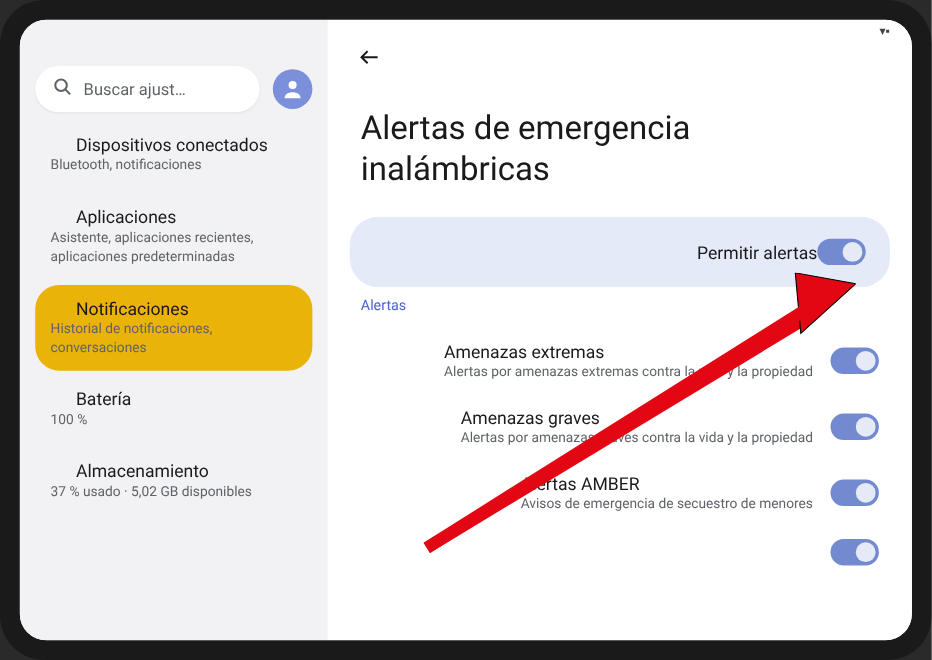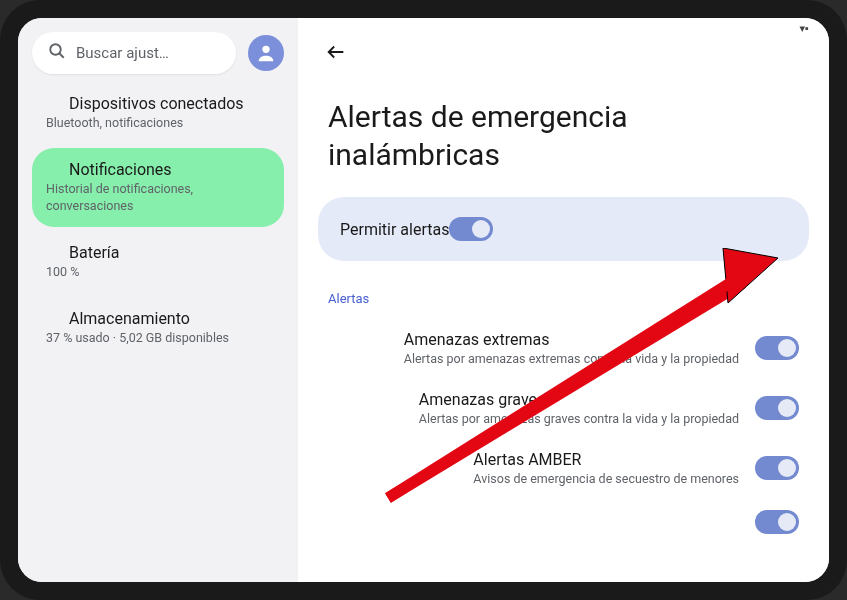--- a/index.html
+++ b/index.html
@@ -38,20 +38,21 @@
       display: flex;
       flex-direction: column;
       overflow: hidden;
     }
     
     .search-row {
       display: flex;
       align-items: center;
       padding: 14px 14px 8px 14px;
       gap: 12px;
+      margin-top: 28px;
     }
     
     .search-box {
       flex: 1;
       background: #fff;
       border-radius: 22px;
       padding: 10px 16px;
       display: flex;
       align-items: center;
       gap: 10px;
@@ -81,21 +82,21 @@
     }
     
     .sidebar-item {
       padding: 12px 14px;
       border-radius: 22px;
       margin-bottom: 4px;
       cursor: pointer;
     }
     
     .sidebar-item.active {
-      background: #86efac;
+      background: #eab308;
     }
     
     .sidebar-item .title {
       font-size: 16px;
       color: #1a1a1a;
       margin-bottom: 2px;
       margin-left: 23px;
     }
     
     .sidebar-item .subtitle {
@@ -149,22 +150,21 @@
       overflow-y: auto;
       padding: 0 20px 20px 20px;
     }
     
     .card-row {
       background: #e5eaf8;
       border-radius: 26px;
       padding: 20px 22px;
       display: flex;
       align-items: center;
-      justify-content: flex-start;
-      margin-bottom: 20px;
+      justify-content: flex-end;
     }
     
     .card-row .label {
       font-size: 16px;
       color: #1a1a1a;
     }
     
     .section-header {
       font-size: 13px;
       color: #4960d0;
@@ -247,20 +247,24 @@
           </svg>
         </div>
       </div>
 
       <div class="sidebar-list">
 
         <div class="sidebar-item">
           <div class="title">Dispositivos conectados</div>
           <div class="subtitle">Bluetooth, notificaciones</div>
         </div>
+        <div class="sidebar-item">
+          <div class="title">Aplicaciones</div>
+          <div class="subtitle">Asistente, aplicaciones recientes, aplicaciones predeterminadas</div>
+        </div>
         <div class="sidebar-item active">
           <div class="title">Notificaciones</div>
           <div class="subtitle">Historial de notificaciones, conversaciones</div>
         </div>
         <div class="sidebar-item">
           <div class="title">Batería</div>
           <div class="subtitle">100 %</div>
         </div>
         <div class="sidebar-item">
           <div class="title">Almacenamiento</div>

